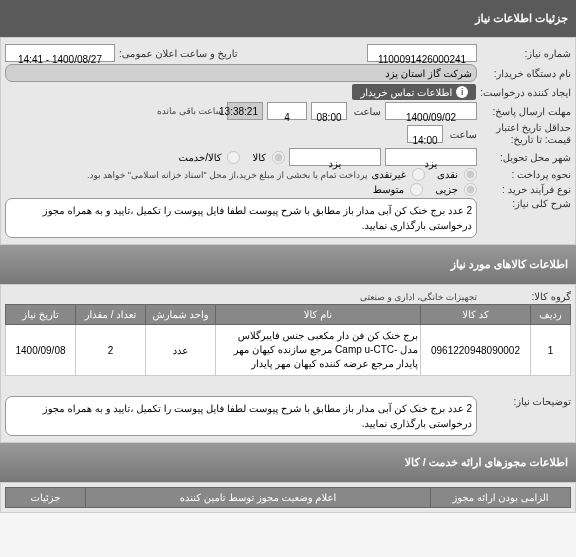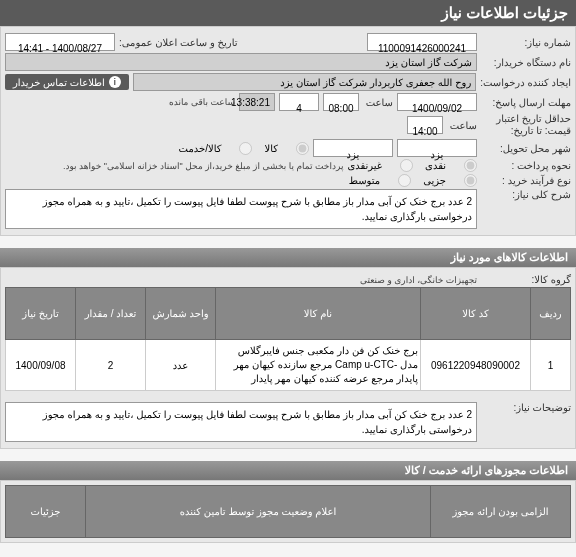--- a/index.html
+++ b/index.html
@@ -6,22 +6,22 @@
 body {
   font-family: Tahoma, Arial, sans-serif;
   font-size: 11px;
   background: #f5f5f5;
   width: 576px;
   direction: rtl;
 }
 .header-bar {
   background: #5a5a5a;
   color: #fff;
-  padding: 4px 8px;
-  font-size: 15px;
+  padding: 12px 8px;
+  font-size: 11px;
   font-weight: bold;
 }
 .section {
   background: #e8e8e8;
   padding: 4px;
   border: 1px solid #ccc;
 }
 .row {
   display: flex;
   align-items: center;
@@ -73,60 +73,59 @@
   line-height: 12px;
   font-size: 9px;
   font-weight: bold;
 }
 .radio-group {
   display: flex;
   gap: 12px;
   align-items: center;
   font-size: 10px;
 }
-.radio-group label { display: flex; align-items: center; gap: 18px; }
+.radio-group label { display: flex; align-items: center; gap: 6px; }
 .desc-box {
   background: #fff;
   border: 1px solid #999;
   padding: 4px;
   font-size: 10px;
   line-height: 1.5;
   min-height: 30px;
 }
 .subheader {
   background: linear-gradient(#999, #777);
   color: #fff;
-  padding: 3px 8px;
+  padding: 13px 8px;
   font-size: 11px;
   font-weight: bold;
-  margin-top: 12px;
 }
 table.data {
   width: 100%;
   border-collapse: collapse;
   font-size: 10px;
   background: #fff;
 }
 table.data th {
   background: #888;
   color: #fff;
-  padding: 20px 2px;
+  padding: 4px 2px;
   border: 1px solid #666;
   font-weight: normal;
   text-align: center;
 }
 table.data td {
   padding: 4px 2px;
   border: 1px solid #ccc;
   text-align: center;
   vertical-align: middle;
 }
-.flex1 { flex: 1; }
+.flex1 { flex: 1; border-radius: 7px; }
 .w110 { width: 110px; }
-.w100 { width: 80px; }
+.w100 { width: 92px; }
 .w60 { width: 36px; }
 .w40 { width: 40px; }
 .note { font-size: 9px; color: #444; }
 input[type=radio] { margin: 0; }
 </style>
 </head>
 <body>
 
 <div class="header-bar">
   <span>جزئیات اطلاعات نیاز</span>
@@ -141,21 +140,20 @@
     <span class="field w110">1400/08/27 - 14:41</span>
   </div>
 
   <div class="row">
     <span class="label">نام دستگاه خریدار:</span>
     <span class="gray-box flex1">شرکت گاز استان یزد</span>
   </div>
 
   <div class="row">
     <span class="label">ایجاد کننده درخواست:</span>
-    <span class="gray-box flex1">روح الله جعفری کاربردار شرکت گاز استان یزد</span>
     <span class="contact-link">
       <span class="icon-info">i</span>
       <span>اطلاعات تماس خریدار</span>
     </span>
   </div>
 
   <div class="row">
     <span class="label">مهلت ارسال پاسخ:</span>
     <span class="field w100">1400/09/02</span>
     <span class="label label-sm" style="min-width:30px">ساعت</span>
@@ -251,21 +249,21 @@
         <td>1</td>
         <td>0961220948090002</td>
         <td style="text-align:right;line-height:1.4">برج خنک کن فن دار مکعبی جنس فایبرگلاس مدل -Camp u-CTC مرجع سازنده کیهان مهر پایدار مرجع عرضه کننده کیهان مهر پایدار</td>
         <td>عدد</td>
         <td>2</td>
         <td>1400/09/08</td>
       </tr>
     </tbody>
   </table>
 
-  <div class="row" style="align-items:flex-start;margin-top:11px">
+  <div class="row" style="align-items:flex-start;margin-top:20px">
     <span class="label">توضیحات نیاز:</span>
     <div class="desc-box flex1" style="min-height:40px">2 عدد برج خنک کن آبی مدار باز مطابق با شرح پیوست لطفا فایل پیوست را تکمیل ،تایید و به همراه مجوز درخواستی بارگذاری نمایید.</div>
   </div>
 </div>
 
 <div class="subheader">
   <span>اطلاعات مجوزهای ارائه خدمت / کالا</span>
 </div>
 
 <div class="section">

